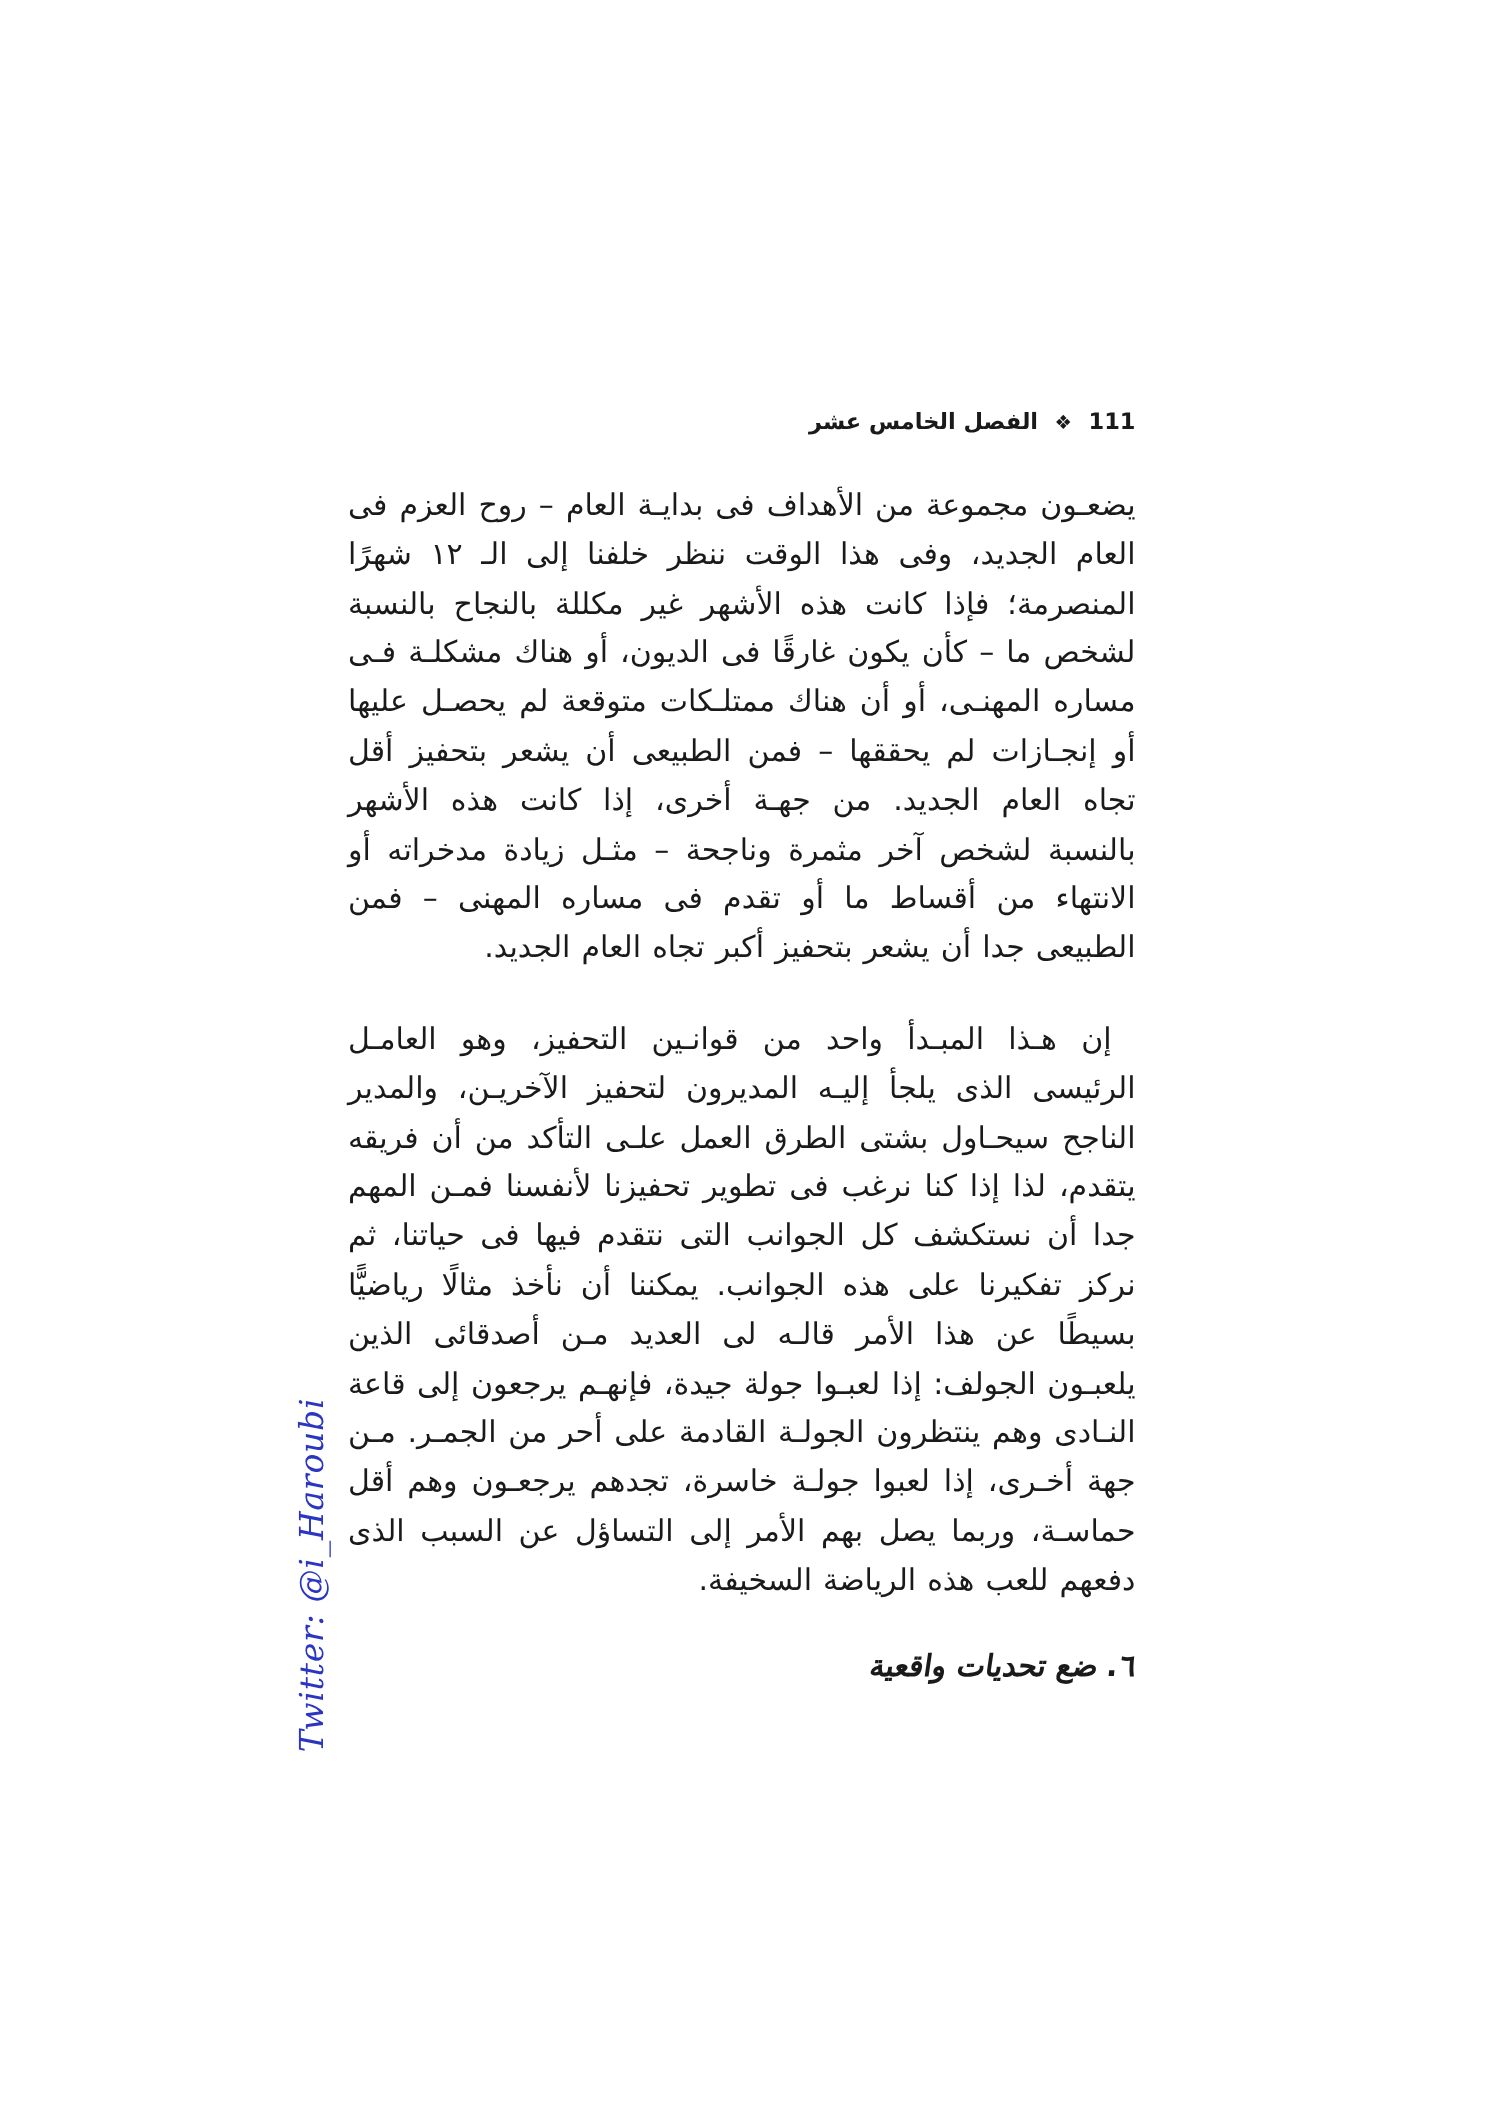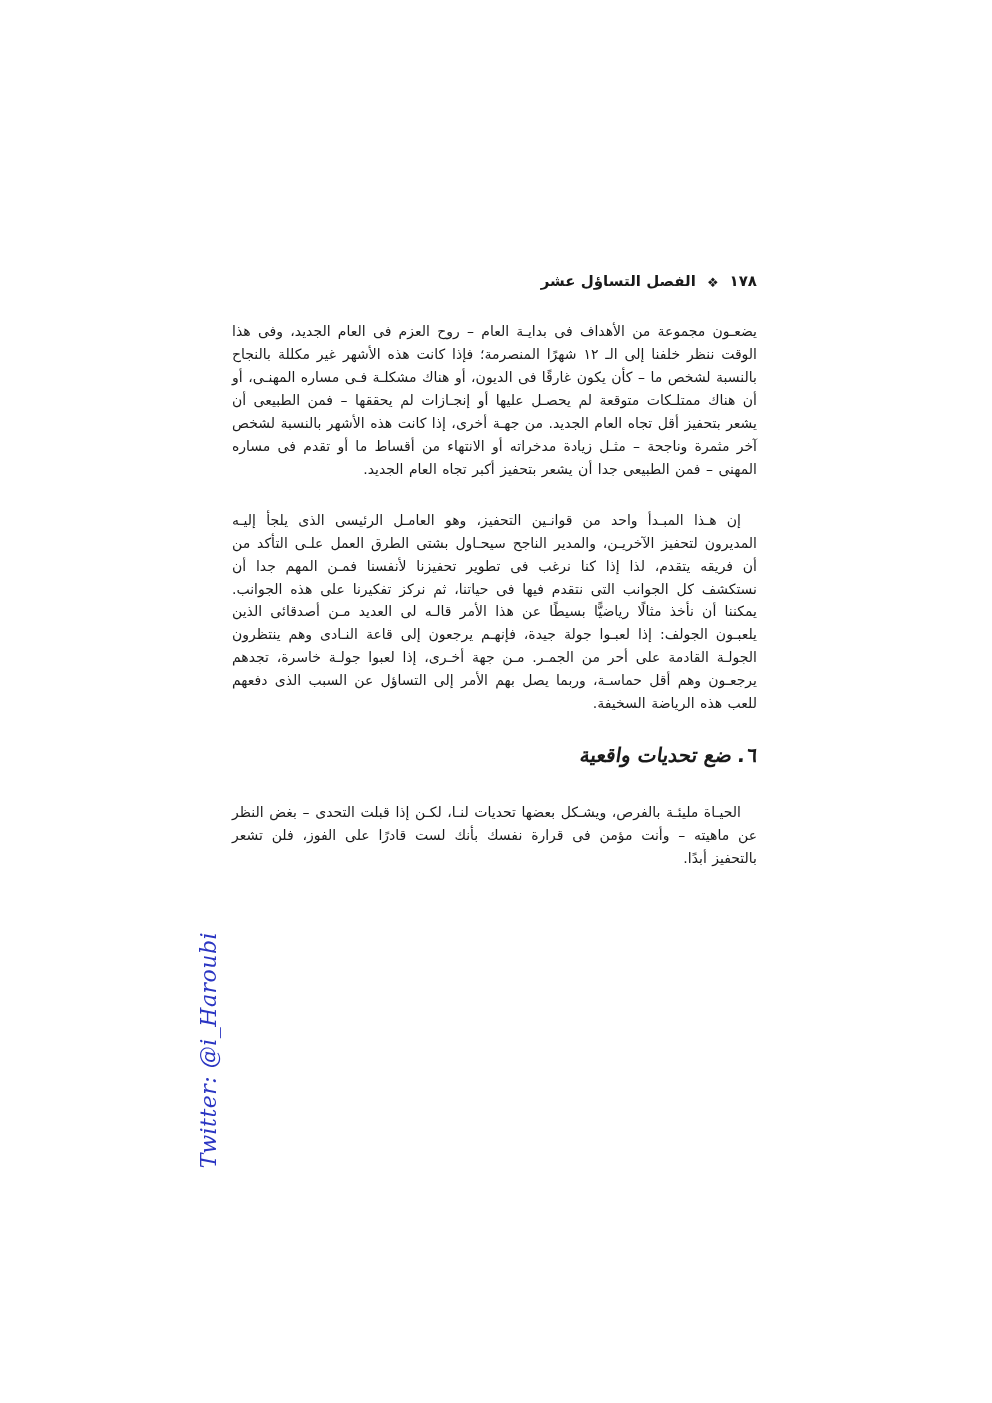--- a/index.html
+++ b/index.html
@@ -37,21 +37,21 @@
   }
   .ornament {
     font-size: 13px;
     line-height: 1;
     position: relative;
     top: 1px;
   }
   .body-par {
     margin: 0 0 28px 0;
     text-align: justify;
-    font-size: 14px;
+    font-size: 20px;
     line-height: 1.64;
     direction: rtl;
     word-spacing: 1px;
   }
   .body-par.indent {
     text-indent: 16px; 
   }
   .section-heading {
     font-size: 20px;
     font-weight: bold;
@@ -81,31 +81,30 @@
   }
 </style>
 </head>
 <body>
 
 <div class="page">
 
   <div class="content">
 
     <div class="header-line">
-      <span>١٧٨</span>
+      <span>111</span>
       <span class="ornament">❖</span>
-      <span>الفصل التساؤل عشر</span>
+      <span>الفصل الخامس عشر</span>
     </div>
 
     <p class="body-par">يضعـون مجموعة من الأهداف فى بدايـة العام – روح العزم فى العام الجديد، وفى هذا الوقت ننظر خلفنا إلى الـ ١٢ شهرًا المنصرمة؛ فإذا كانت هذه الأشهر غير مكللة بالنجاح بالنسبة لشخص ما – كأن يكون غارقًا فى الديون، أو هناك مشكلـة فـى مساره المهنـى، أو أن هناك ممتلـكات متوقعة لم يحصـل عليها أو إنجـازات لم يحققها – فمن الطبيعى أن يشعر بتحفيز أقل تجاه العام الجديد. من جهـة أخرى، إذا كانت هذه الأشهر بالنسبة لشخص آخر مثمرة وناجحة – مثـل زيادة مدخراته أو الانتهاء من أقساط ما أو تقدم فى مساره المهنى – فمن الطبيعى جدا أن يشعر بتحفيز أكبر تجاه العام الجديد.</p>
 
     <p class="body-par indent">إن هـذا المبـدأ واحد من قوانـين التحفيز، وهو العامـل الرئيسى الذى يلجأ إليـه المديرون لتحفيز الآخريـن، والمدير الناجح سيحـاول بشتى الطرق العمل علـى التأكد من أن فريقه يتقدم، لذا إذا كنا نرغب فى تطوير تحفيزنا لأنفسنا فمـن المهم جدا أن نستكشف كل الجوانب التى نتقدم فيها فى حياتنا، ثم نركز تفكيرنا على هذه الجوانب. يمكننا أن نأخذ مثالًا رياضيًّا بسيطًا عن هذا الأمر قالـه لى العديد مـن أصدقائى الذين يلعبـون الجولف: إذا لعبـوا جولة جيدة، فإنهـم يرجعون إلى قاعة النـادى وهم ينتظرون الجولـة القادمة على أحر من الجمـر. مـن جهة أخـرى، إذا لعبوا جولـة خاسرة، تجدهم يرجعـون وهم أقل حماسـة، وربما يصل بهم الأمر إلى التساؤل عن السبب الذى دفعهم للعب هذه الرياضة السخيفة.</p>
 
     <h2 class="section-heading">٦. ضع تحديات واقعية</h2>
 
-    <p class="body-par indent">الحيـاة مليئـة بالفرص، ويشـكل بعضها تحديات لنـا، لكـن إذا قبلت التحدى – بغض النظر عن ماهيته – وأنت مؤمن فى قرارة نفسك بأنك لست قادرًا على الفوز، فلن تشعر بالتحفيز أبدًا.</p>
 
 
   </div>
 
   <div class="watermark">Twitter: @i_Haroubi</div>
 
 </div>
 
 </body></html>

